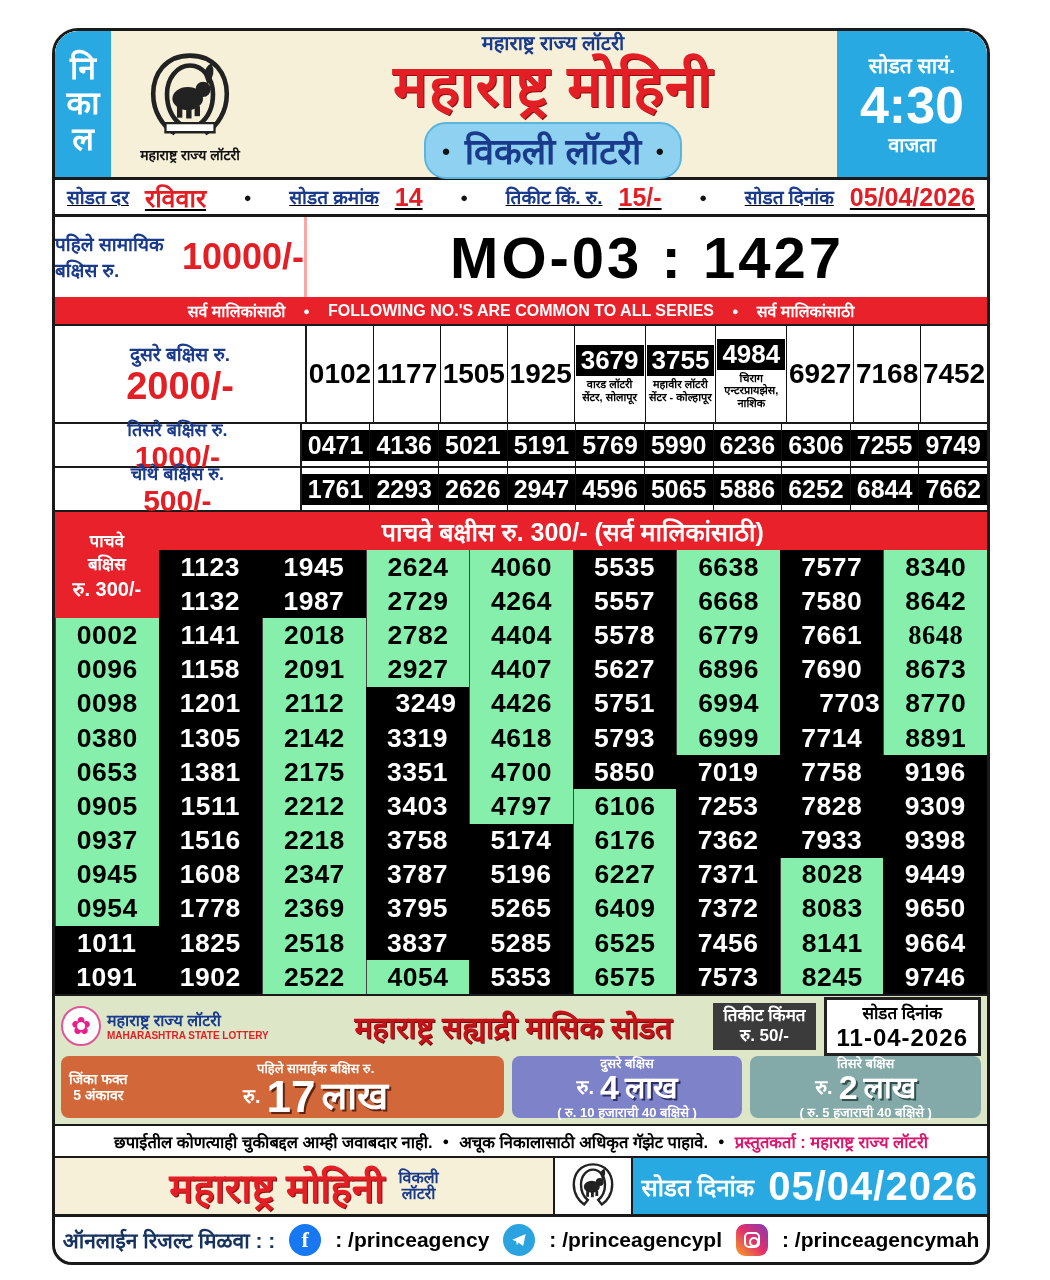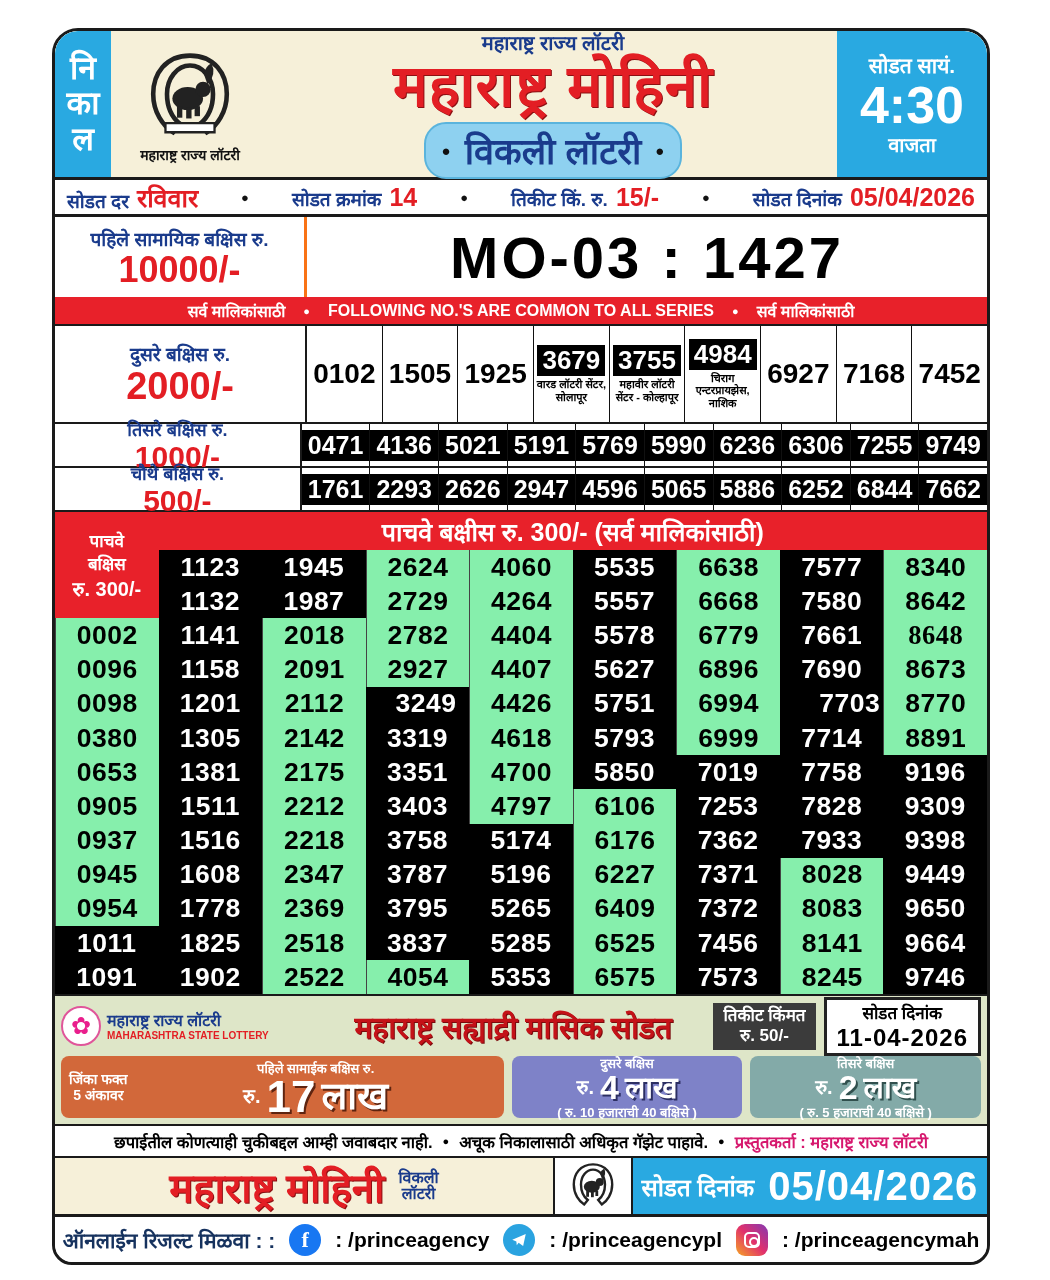--- a/index.html
+++ b/index.html
@@ -19,28 +19,28 @@
   .hpill { margin-top:6px; background:#8ed1f0; border:2px solid #5ab4dd; border-radius:22px; padding:2px 16px; display:flex; align-items:center; gap:14px; }
   .hpill .dot { color:#111; font-size:15px; }
   .hpill .ptxt { color:#1a3b8c; font-weight:900; font-size:36px; }
   .htime { width:150px; background:#29a9e1; border-radius:0 22px 0 0; display:flex; flex-direction:column; align-items:center; justify-content:center; color:#fff; }
   .htime .t1 { font-size:21px; font-weight:bold; }
   .htime .t2 { font-size:52px; font-weight:900; line-height:1.0; }
   .htime .t3 { font-size:20px; font-weight:bold; }
 
   
   .info { display:flex; align-items:center; justify-content:space-between; border-top:3px solid #1a1a1a; border-bottom:3px solid #1a1a1a; height:40px; padding:0 12px; }
-  .info .grp { display:flex; align-items:flex-end; gap:8px; }
+  .info .grp { display:flex; align-items:center; gap:16px;text-decoration:underline; }
   .info .lbl { color:#1a3b8c; font-weight:bold; font-size:19px; }
   .info .val { color:#e31e24; font-weight:900; font-size:25px; }
   .info .bullet { color:#111; font-size:13px; }
 
   
   .p1 { display:flex; height:80px; }
-  .p1left { width:252px; border-right:3px solid #f97316; display:flex; flex-direction:column; align-items:center; justify-content:center; }
+  .p1left { width:252px; border-right:3px solid #fca5a5; display:flex; align-items:center; justify-content:center; }
   .p1lbl { color:#1a3b8c; font-weight:bold; font-size:19px; }
   .p1amt { color:#e31e24; font-weight:900; font-size:36px; line-height:1.0; }
   .p1num { flex:1; display:flex; align-items:center; justify-content:center; color:#000; font-weight:900; font-size:58px; letter-spacing:3px; }
 
   
   .banner { background:#e8212a; color:#fff; display:flex; align-items:center; justify-content:center; gap:18px; height:27px; font-weight:bold; font-size:16px; }
   .banner .b { font-size:11px; }
 
   
   .p2 { display:flex; border-top:2px solid #1a1a1a; height:98px; }
@@ -206,20 +206,23 @@
   </div>
 
   <div class="p2">
     <div class="plabel">
       <div class="plbl">दुसरे बक्षिस रु.</div>
       <div class="pamt">2000/-</div>
     </div>
     <div class="p2grid">
         <div class="p2cell">
           <div class="nplain">0102</div>
+        </div>
+        <div class="p2cell">
+          <div class="nplain">1177</div>
         </div>
         <div class="p2cell">
           <div class="nplain">1505</div>
         </div>
         <div class="p2cell">
           <div class="nplain">1925</div>
         </div>
         <div class="p2cell">
           <div class="nblk">3679</div>
           <div class="seller">वारड लॉटरी सेंटर, सोलापूर</div>

